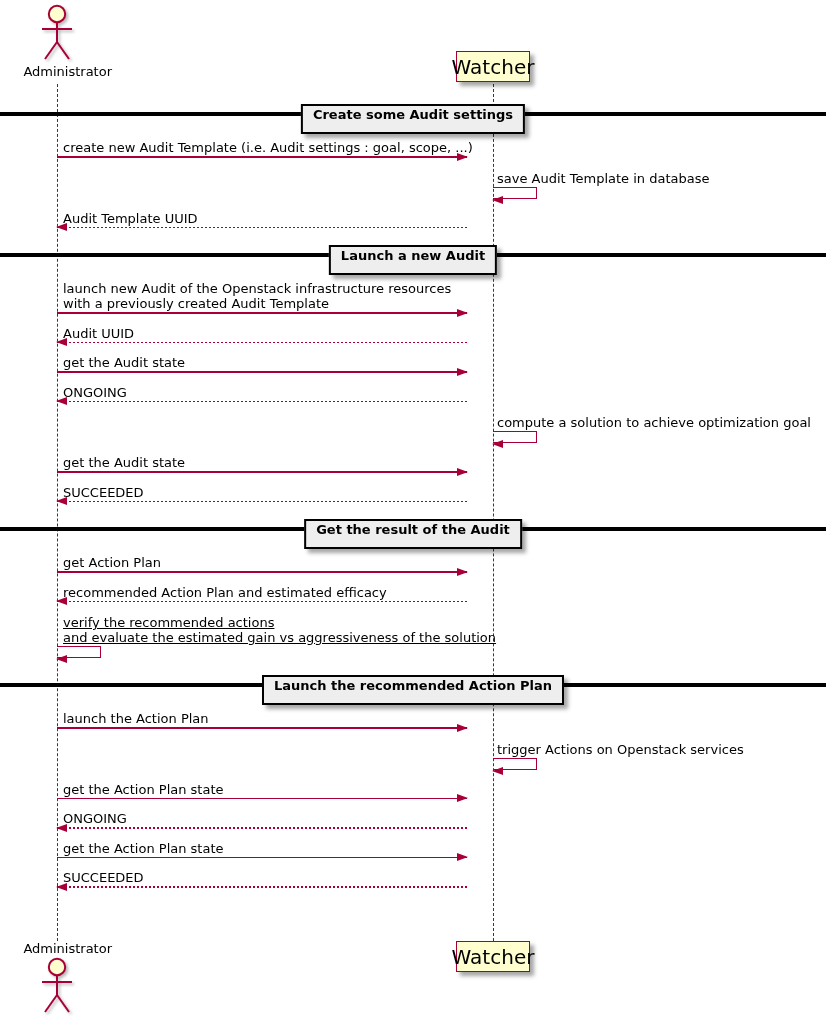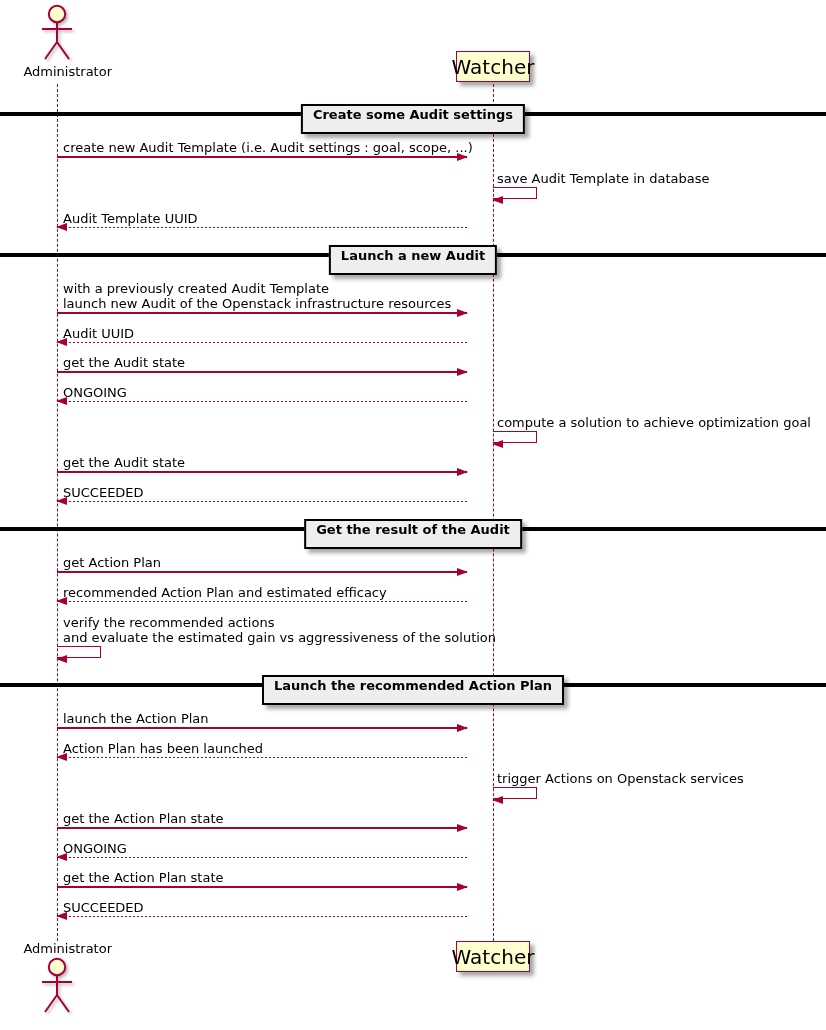--- a/index.html
+++ b/index.html
@@ -50,21 +50,21 @@
     border-top:4.5px solid transparent; border-bottom:4.5px solid transparent;
     border-left:11px solid var(--line); }
   .arrow-left { left:-1px; transform:translateY(-50%);
     border-top:4.5px solid transparent; border-bottom:4.5px solid transparent;
     border-right:11px solid var(--line); }
 
   .self { position:relative; margin-top:13px; }
   .self.on-watcher { margin-left:493px; width:333px; }
   .self.on-admin { margin-left:57px; width:437px; }
   .self .mtext { padding-left:4px; }
-  .self.on-admin .mtext { padding-left:6px; }
+  .self.on-admin .mtext { padding-left:6px;text-decoration:underline; }
   .loop { position:relative; width:44px; height:12px; margin-top:1px;
           border:1.5px solid var(--line); border-left:none; }
   .loop .arrow-left { left:-1px; top:auto; bottom:-6px; transform:none; }
 </style>
 </head>
 <body>
 
 <div class="canvas">
 
   <div class="lifeline admin"></div>
@@ -111,22 +111,22 @@
         <div class="mline dotted">
           <span class="arrow arrow-left"></span>
         </div>
       </div>
       <div class="divider">
         <div class="dlines"></div>
         <div class="dlabel">Launch a new Audit</div>
       </div>
       <div class="msg to-watcher">
         <div class="mtext">
+          <div>launch new Audit of the Openstack infrastructure resources</div>
           <div>with a previously created Audit Template</div>
-          <div>launch new Audit of the Openstack infrastructure resources</div>
         </div>
         <div class="mline solid">
           <span class="arrow arrow-right"></span>
         </div>
       </div>
       <div class="msg to-admin">
         <div class="mtext">
           <div>Audit UUID</div>
         </div>
         <div class="mline dotted">
@@ -205,28 +205,20 @@
       <div class="divider">
         <div class="dlines"></div>
         <div class="dlabel">Launch the recommended Action Plan</div>
       </div>
       <div class="msg to-watcher">
         <div class="mtext">
           <div>launch the Action Plan</div>
         </div>
         <div class="mline solid">
           <span class="arrow arrow-right"></span>
-        </div>
-      </div>
-      <div class="msg to-admin">
-        <div class="mtext">
-          <div>Action Plan has been launched</div>
-        </div>
-        <div class="mline dotted">
-          <span class="arrow arrow-left"></span>
         </div>
       </div>
       <div class="self on-watcher">
         <div class="mtext">
           <div>trigger Actions on Openstack services</div>
         </div>
         <div class="loop">
           <span class="arrow arrow-left"></span>
         </div>
       </div>

